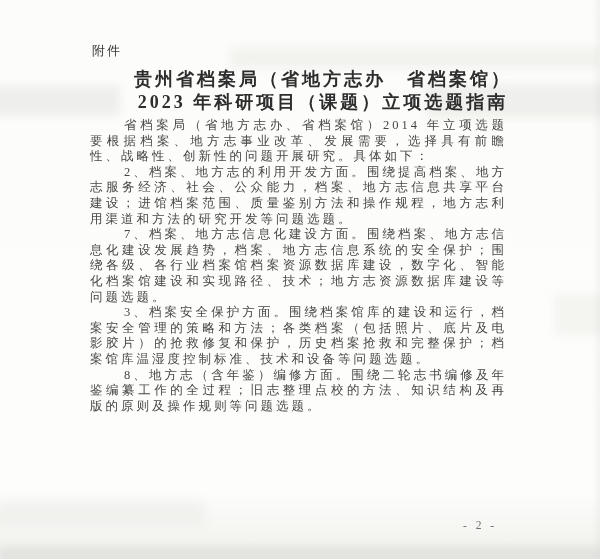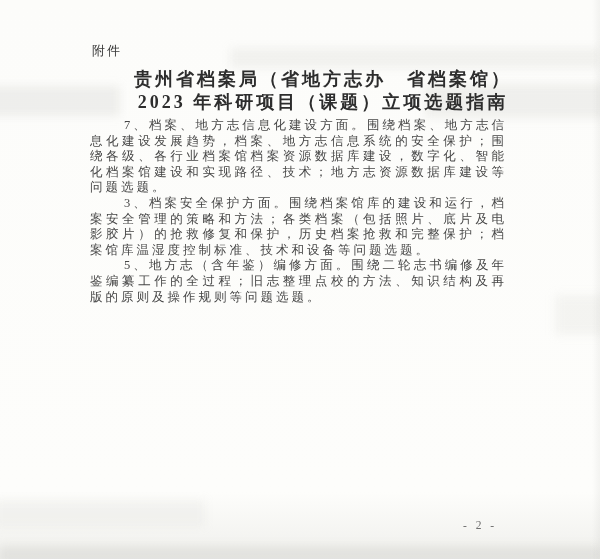--- a/index.html
+++ b/index.html
@@ -101,19 +101,21 @@
   <div class="edge-shadow-right"></div>
 
   <div class="attachment-label">附件</div>
 
   <div class="doc-title">
     <div class="t-line">贵州省档案局（省地方志办　省档案馆）</div>
     <div class="t-line">2023 年科研项目（课题）立项选题指南</div>
   </div>
 
   <div class="doc-body">
+    <p>省档案局（省地方志办、省档案馆）2014 年立项选题要根据档案、地方志事业改革、发展需要，选择具有前瞻性、战略性、创新性的问题开展研究。具体如下：</p>
+    <p>2、档案、地方志的利用开发方面。围绕提高档案、地方志服务经济、社会、公众能力，档案、地方志信息共享平台建设；进馆档案范围、质量鉴别方法和操作规程，地方志利用渠道和方法的研究开发等问题选题。</p>
     <p>7、档案、地方志信息化建设方面。围绕档案、地方志信息化建设发展趋势，档案、地方志信息系统的安全保护；围绕各级、各行业档案馆档案资源数据库建设，数字化、智能化档案馆建设和实现路径、技术；地方志资源数据库建设等问题选题。</p>
     <p>3、档案安全保护方面。围绕档案馆库的建设和运行，档案安全管理的策略和方法；各类档案（包括照片、底片及电影胶片）的抢救修复和保护，历史档案抢救和完整保护；档案馆库温湿度控制标准、技术和设备等问题选题。</p>
-    <p>5、地方志（含年鉴）编修方面。围绕二轮志书编修及年鉴编纂工作的全过程；旧志整理点校的方法、知识结构及再版的原则及操作规则等问题选题。</p>
+    <p>8、地方志（含年鉴）编修方面。围绕二轮志书编修及年鉴编纂工作的全过程；旧志整理点校的方法、知识结构及再版的原则及操作规则等问题选题。</p>
   </div>
 
   <div class="page-number">- 2 -</div>
 </div>
 
 </body></html>

